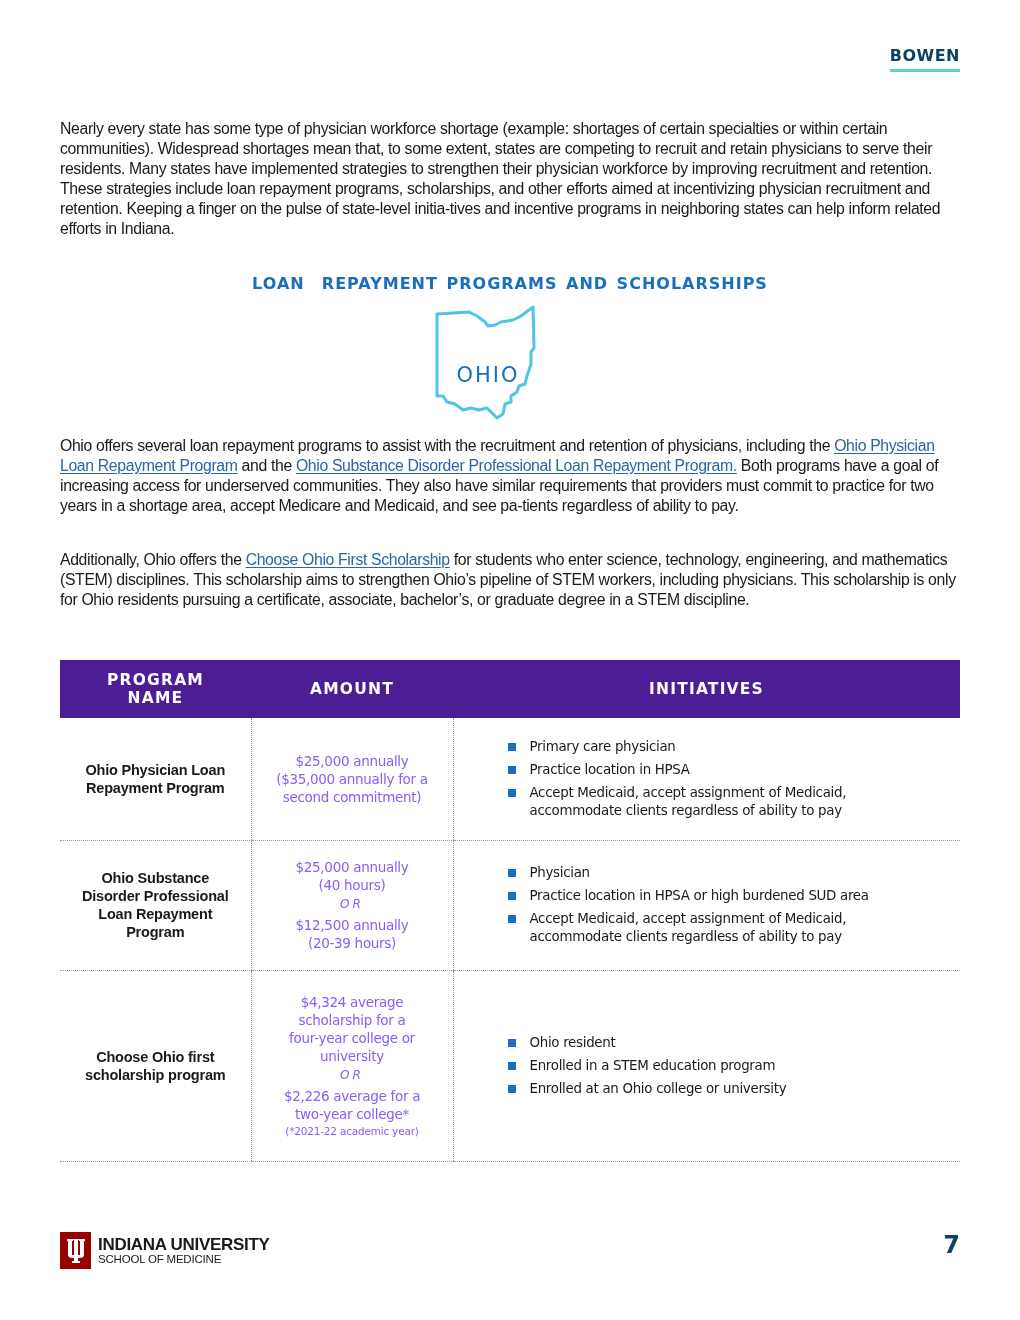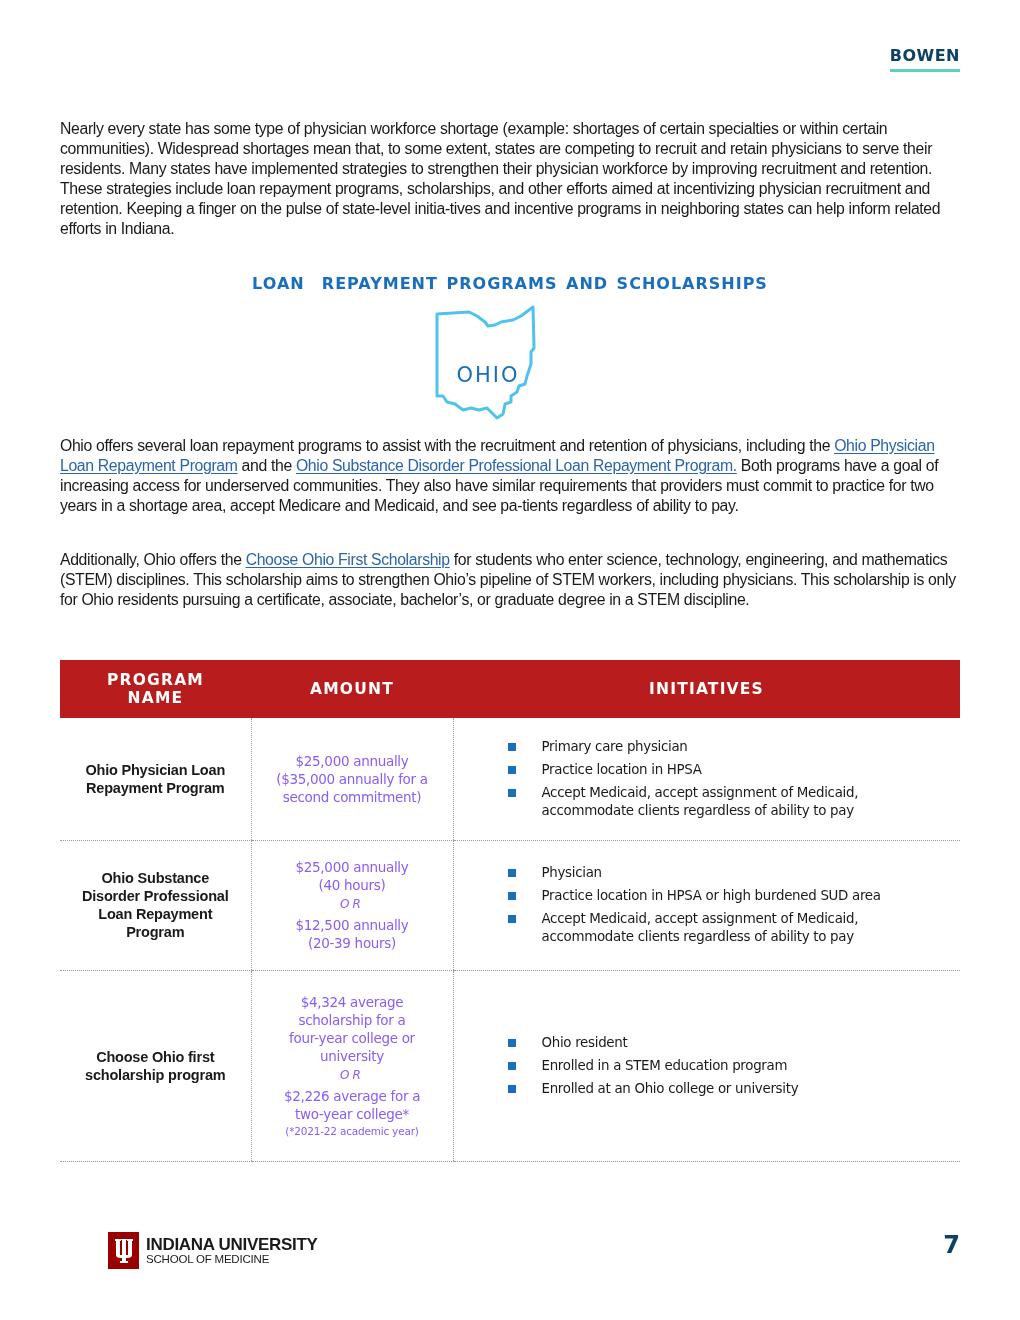--- a/index.html
+++ b/index.html
@@ -59,21 +59,21 @@
       font-family: "DejaVu Sans", sans-serif;
       font-size: 21px; letter-spacing: 2px; color: #1a6fbd; font-weight: normal; margin-top: 16px;
     }
 
     
     .prog-table {
       position: absolute; left: 60px; top: 660px; width: 900px;
       border-collapse: collapse;
     }
     .prog-table thead th {
-      background: #b91c1c; color: #ffffff;
+      background: #4c1d95; color: #ffffff;
       font-family: "DejaVu Sans", sans-serif;
       font-weight: bold; font-size: 15.5px; letter-spacing: 1.2px;
       height: 58px; text-align: center; line-height: 18px;
     }
     .col-name { width: 191px; }
     .col-amount { width: 202px; }
     .prog-table tbody td {
       border-bottom: 1px dotted #9a9a9a;
       vertical-align: middle;
     }
@@ -97,38 +97,38 @@
       display: block; font-size: 12px; letter-spacing: 3px; margin: 4px 0 6px;
       line-height: 12px;
       font-style: italic;
     }
     .amount-note { display: block; font-size: 10.5px; letter-spacing: -0.2px; line-height: 16px; }
 
     .cell-req { padding: 0 20px 0 54px; }
     .req-list { list-style: none; }
     .req-list li {
       position: relative;
-      padding-left: 34px;
+      padding-left: 22px;
       font-family: "DejaVu Sans", sans-serif;
       font-size: 13.4px; line-height: 18px; color: #1a1a1a;
       margin-bottom: 5px;
       letter-spacing: -0.3px;
     }
     .req-list li:last-child { margin-bottom: 0; }
     .req-list li .bullet {
       position: absolute; left: 0; top: 5px; width: 8px; height: 8px;
       background: #1a6fbd;
     }
 
     .row1 td { height: 122px; }
     .row2 td { height: 130px; }
     .row3 td { height: 191px; }
 
     
-    .footer-logo { position: absolute; left: 60px; top: 1232px; display: flex; align-items: center; margin-left: 48px; }
+    .footer-logo { position: absolute; left: 60px; top: 1232px; display: flex; align-items: center; }
     .iu-mark {
       width: 31px; height: 37px; background: #990000;
       display: flex; align-items: center; justify-content: center;
     }
     .iu-text { margin-left: 7px; }
     .iu-name {
       font-family: "Liberation Sans", sans-serif; font-weight: bold;
       font-size: 17px; letter-spacing: -0.3px; color: #1a1a1a; line-height: 17px;
     }
     .iu-school {

